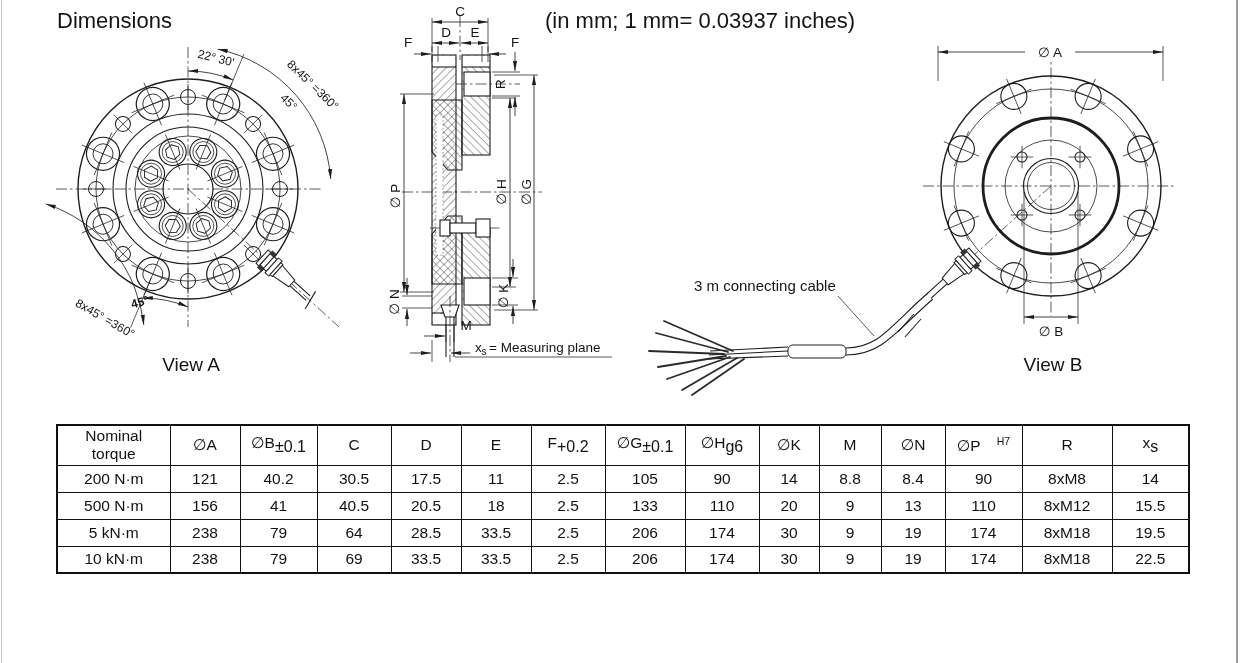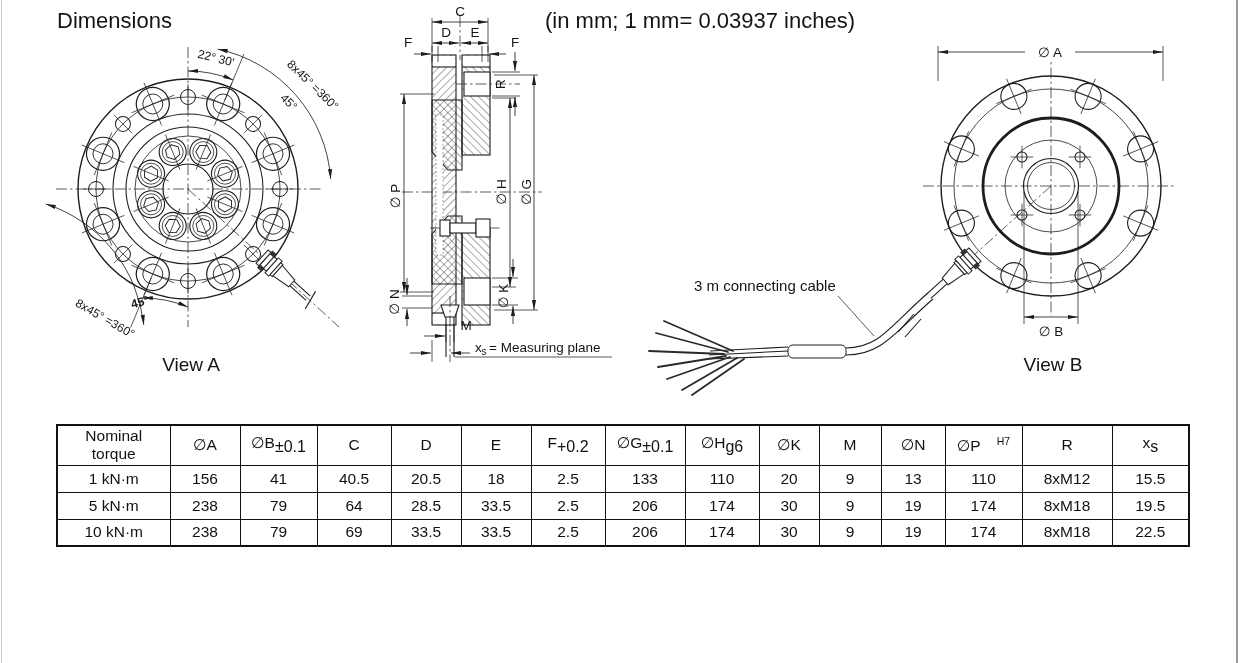--- a/index.html
+++ b/index.html
@@ -555,21 +555,38 @@
           <th>∅K</th>
           <th>M</th>
           <th>∅N</th>
           <th>∅P<sup>H7</sup></th>
           <th>R</th>
           <th>x<sub>s</sub></th>
         </tr>
     </thead>
     <tbody>
         <tr>
-          <td>1 kN·m</td>
+          <td>200 N·m</td>
+          <td>121</td>
+          <td>40.2</td>
+          <td>30.5</td>
+          <td>17.5</td>
+          <td>11</td>
+          <td>2.5</td>
+          <td>105</td>
+          <td>90</td>
+          <td>14</td>
+          <td>8.8</td>
+          <td>8.4</td>
+          <td>90</td>
+          <td>8xM8</td>
+          <td>14</td>
+        </tr>
+        <tr>
+          <td>500 N·m</td>
           <td>156</td>
           <td>41</td>
           <td>40.5</td>
           <td>20.5</td>
           <td>18</td>
           <td>2.5</td>
           <td>133</td>
           <td>110</td>
           <td>20</td>
           <td>9</td>

